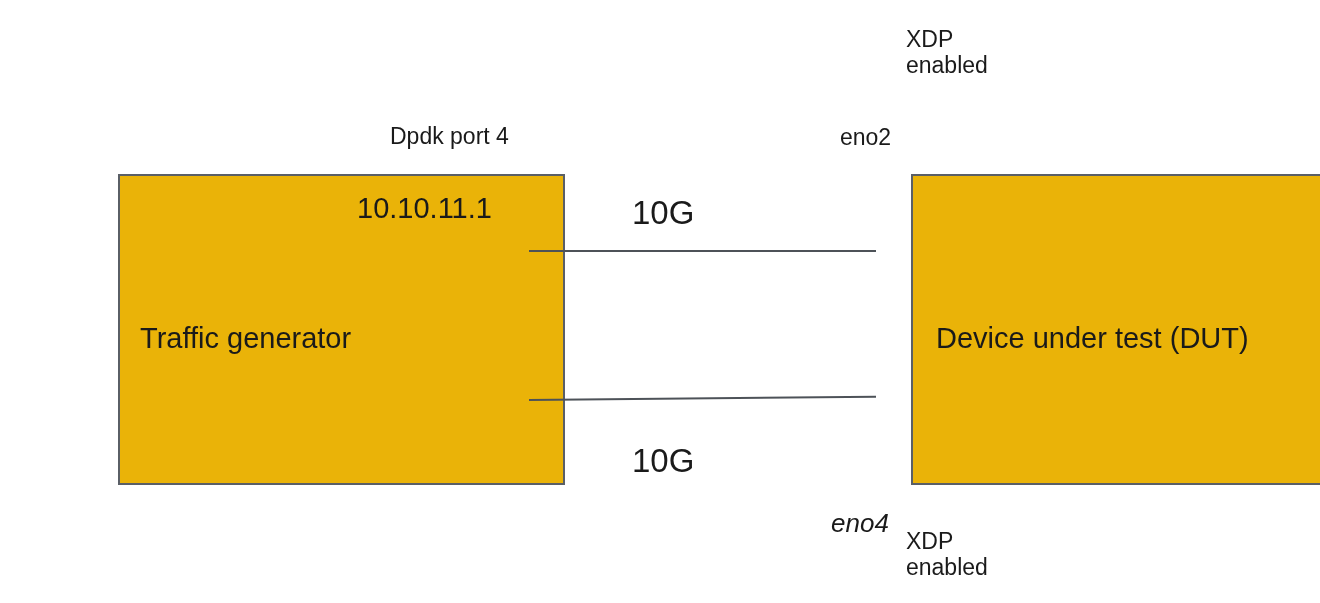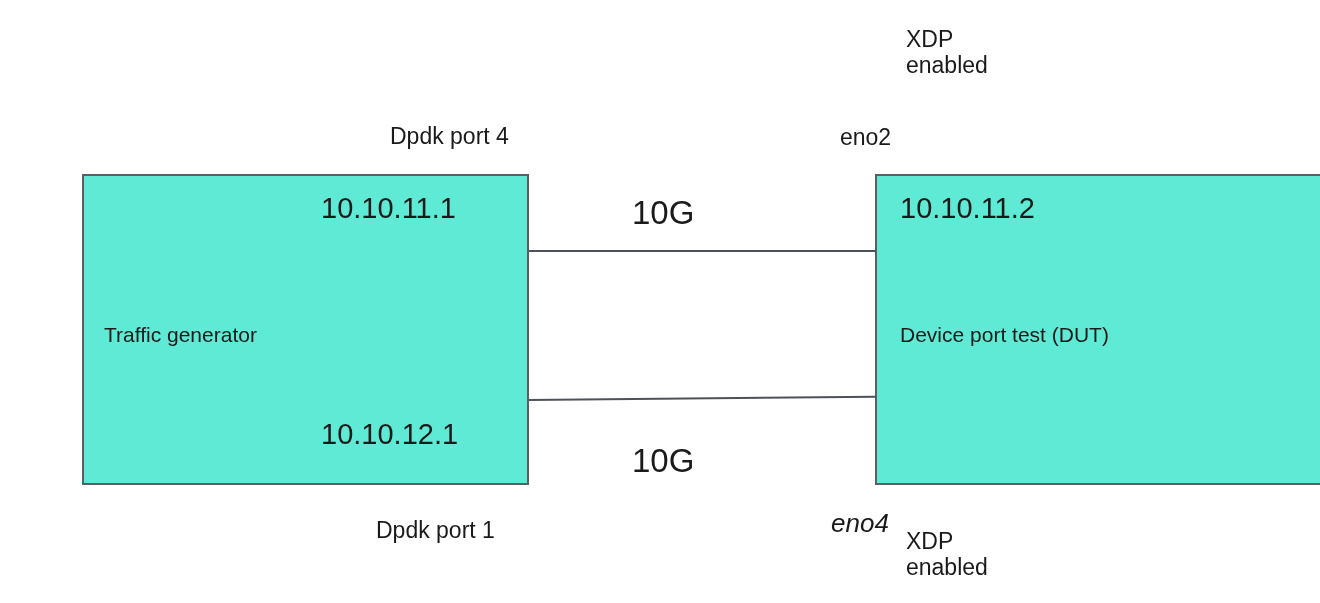--- a/index.html
+++ b/index.html
@@ -16,42 +16,43 @@
     width: 1320px;
     height: 603px;
     overflow: hidden;
     background: #ffffff;
   }
 
   
   .node {
     position: absolute;
     box-sizing: border-box;
-    background: #5eead4;
+    background: #eab308;
     border: 2px solid #5a5f66;
+    margin-left: 36px;
   }
   #node-traffic-generator {
     left: 82px;
     top: 174px;
     width: 447px;
     height: 311px;
   }
   
   #node-dut {
     left: 875px;
     top: 174px;
     width: 500px;      
     height: 311px;
     border-right: none;
   }
 
   
   .node-title {
     position: absolute;
-    font-size: 21px;
+    font-size: 29px;
     line-height: 1;
     white-space: nowrap;
   }
   .ip-label {
     position: absolute;
     font-size: 29px;
     line-height: 1;
     white-space: nowrap;
   }
 
@@ -128,35 +129,32 @@
   <div class="annotation" id="label-eno2">eno2</div>
 
   <div class="annotation" id="label-xdp-top">
     <span class="xdp-line">XDP</span>
     <span class="xdp-line">enabled</span>
   </div>
 
   <div class="node" id="node-traffic-generator">
     <div class="ip-label" id="tg-ip-top">10.10.11.1</div>
     <div class="node-title" id="tg-title">Traffic generator</div>
-    <div class="ip-label" id="tg-ip-bot">10.10.12.1</div>
   </div>
 
   <div class="node" id="node-dut">
-    <div class="ip-label" id="dut-ip-top">10.10.11.2</div>
-    <div class="node-title" id="dut-title">Device port test (DUT)</div>
+    <div class="node-title" id="dut-title">Device under test (DUT)</div>
   </div>
 
   <div class="link-line" id="link-top"></div>
   <div class="link-speed" id="link-top-speed">10G</div>
 
   <div class="link-line" id="link-bottom"></div>
   <div class="link-speed" id="link-bottom-speed">10G</div>
 
-  <div class="annotation" id="label-dpdk-port-1">Dpdk port 1</div>
 
   <div class="annotation small" id="label-eno4">eno4</div>
 
   <div class="annotation" id="label-xdp-bottom">
     <span class="xdp-line">XDP</span>
     <span class="xdp-line">enabled</span>
   </div>
 
 </div>
 

